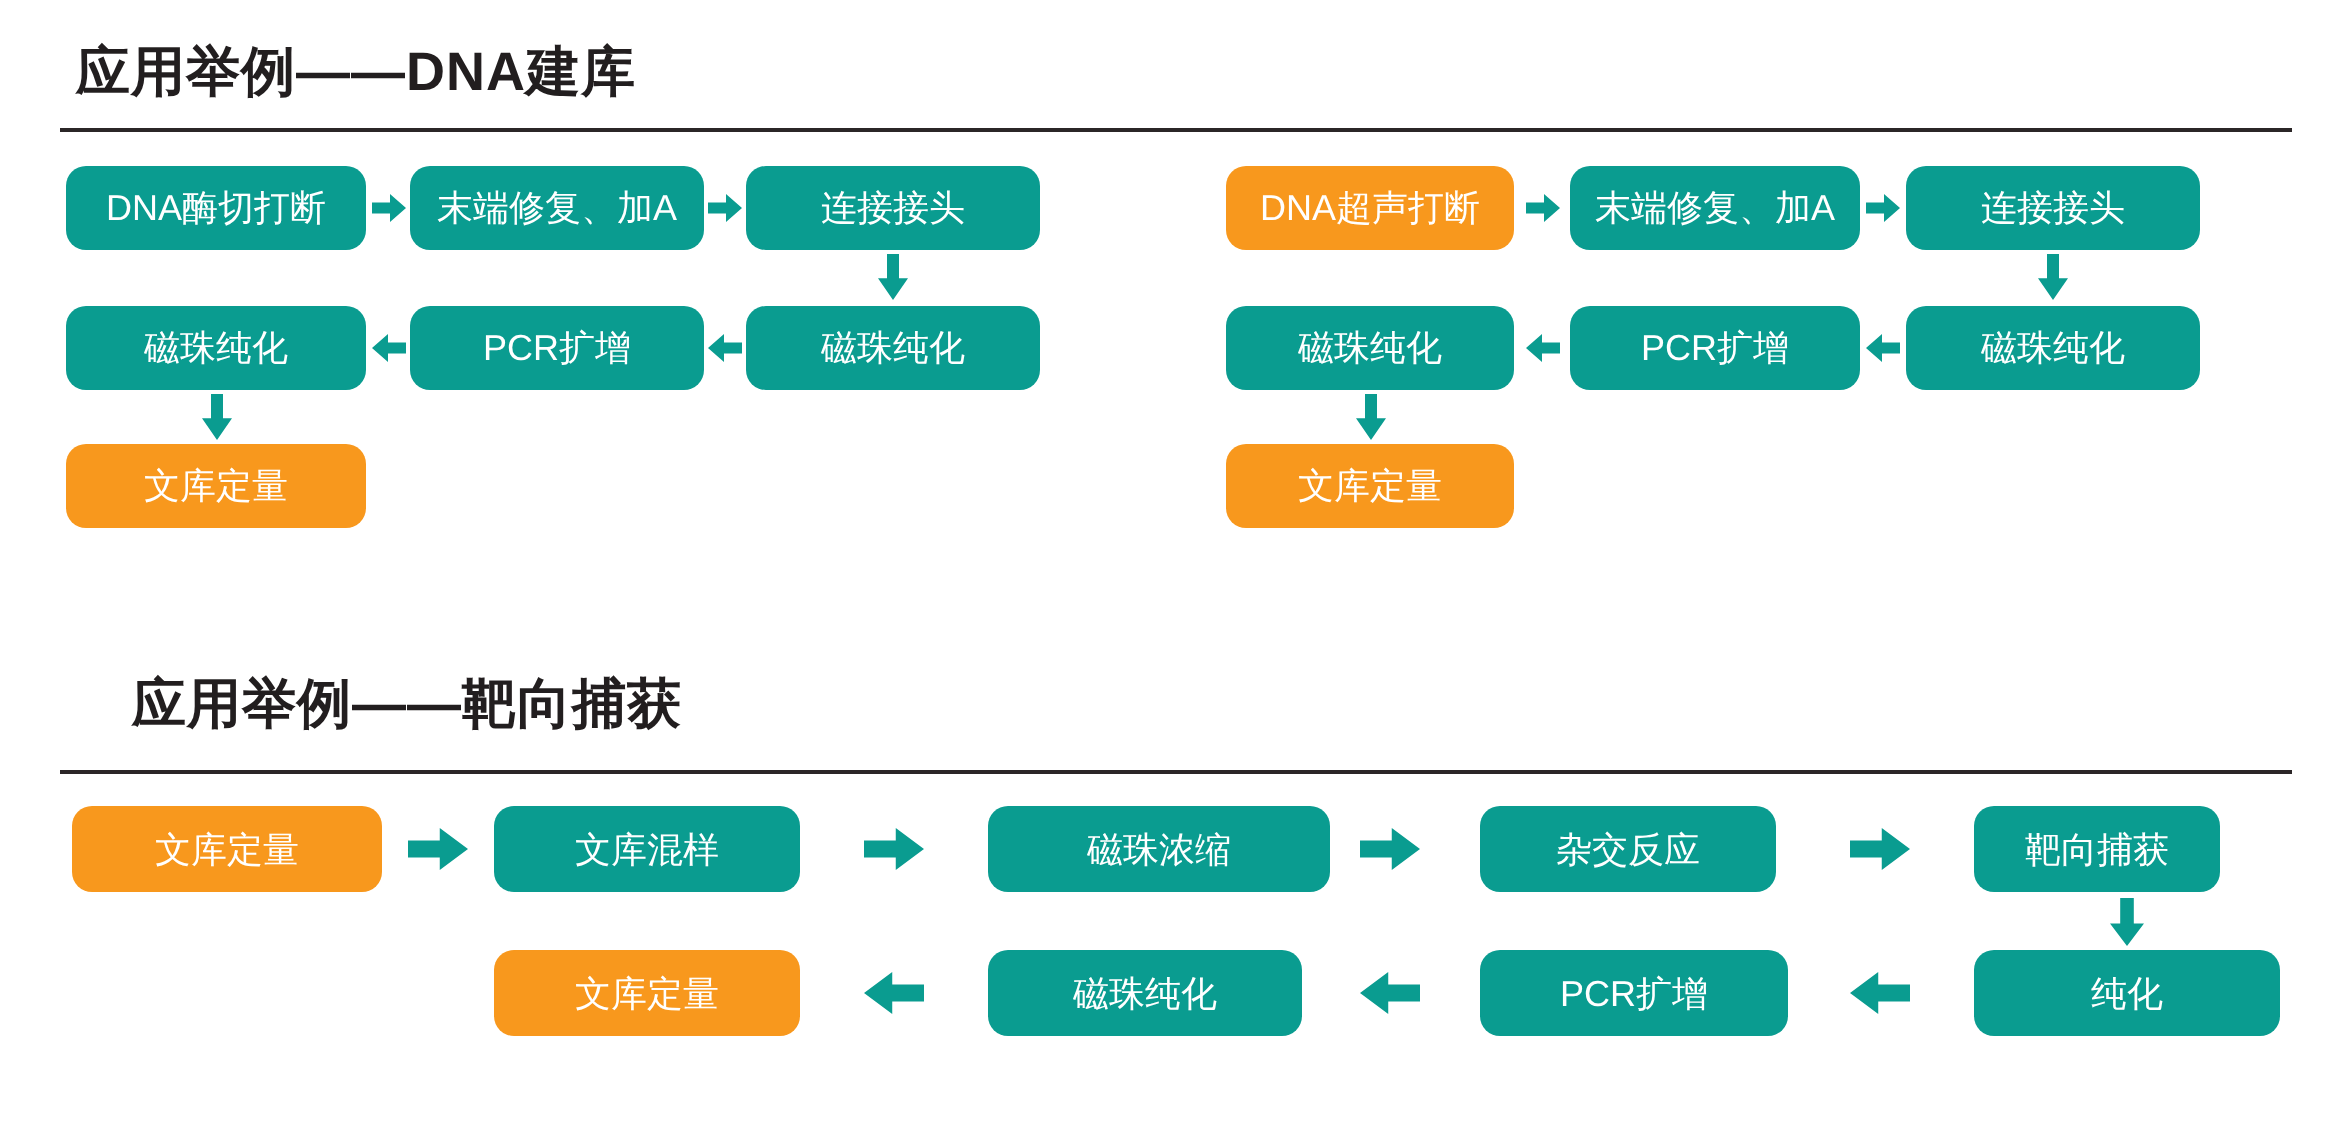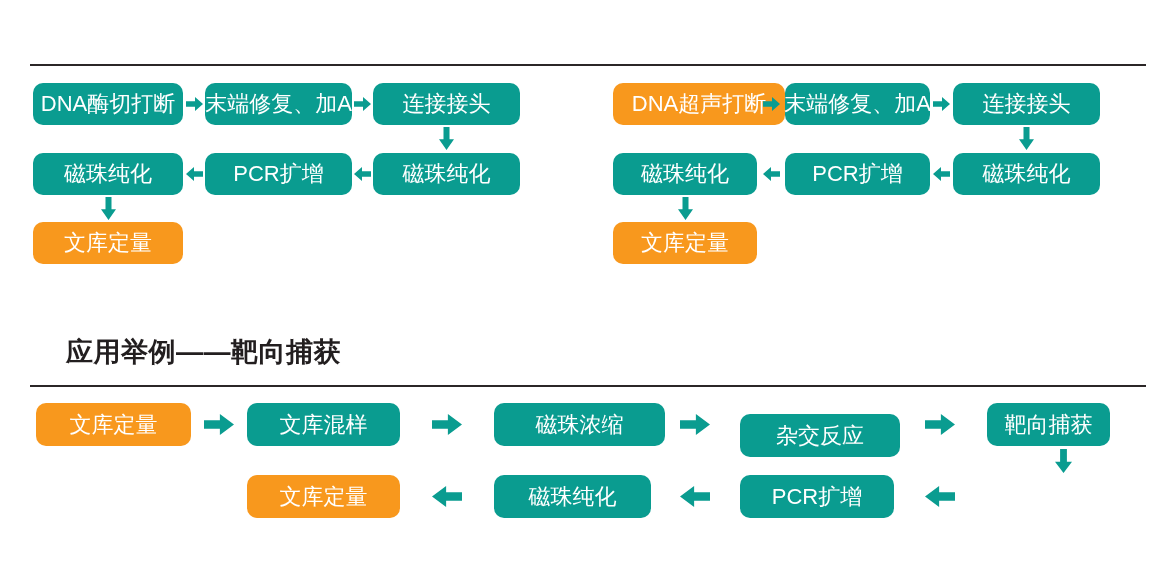--- a/index.html
+++ b/index.html
@@ -31,21 +31,21 @@
     width: 1116px;
     height: 2px;
     background: #2b2627;
   }
   .box {
     position: absolute;
     height: 42px;
     border-radius: 10px;
     background: var(--teal);
     color: #ffffff;
-    font-size: 22px;
+    font-size: 18px;
     line-height: 1;
     display: flex;
     align-items: center;
     justify-content: center;
     white-space: nowrap;
   }
   .box.orange { background: var(--orange); }
   .box.tall { height: 43px; }
   .arrow {
     position: absolute;
@@ -53,20 +53,21 @@
     display: block;
     line-height: 0;
   }
   .arrow svg { display: block; }
 </style>
 </head>
 <body>
 
 <div class="page">
 
+  <div class="section-title" style="left:38px; top:18px;">应用举例——DNA建库</div>
   <div class="rule" style="top:64px;"></div>
 
   <div class="box" style="left:33px; top:83px; width:150px;">DNA酶切打断</div>
   <span class="arrow" style="left:186px; top:97px;">
     <svg width="17" height="14" viewBox="0 0 17 14" preserveAspectRatio="none">
         <path fill="currentColor" d="M0 4.2 H9 V0 L17 7 9 14 V9.8 H0 Z"></path>
       </svg>
   </span>
   <div class="box" style="left:205px; top:83px; width:147px;">末端修复、加A</div>
   <span class="arrow" style="left:354px; top:97px;">
@@ -97,21 +98,21 @@
   <div class="box" style="left:373px; top:153px; width:147px;">磁珠纯化</div>
 
   <span class="arrow" style="left:101px; top:197px;">
     <svg width="15" height="23" viewBox="0 0 14 17" preserveAspectRatio="none">
         <path fill="currentColor" d="M4.2 0 H9.8 V9 H14 L7 17 0 9 H4.2 Z"></path>
       </svg>
   </span>
 
   <div class="box orange" style="left:33px; top:222px; width:150px;">文库定量</div>
 
-  <div class="box orange" style="left:613px; top:83px; width:172px;">DNA超声打断</div>
+  <div class="box orange" style="left:613px; top:83px; width:144px;">DNA超声打断</div>
   <span class="arrow" style="left:763px; top:97px;">
     <svg width="17" height="14" viewBox="0 0 17 14" preserveAspectRatio="none">
         <path fill="currentColor" d="M0 4.2 H9 V0 L17 7 9 14 V9.8 H0 Z"></path>
       </svg>
   </span>
   <div class="box" style="left:785px; top:83px; width:145px;">末端修复、加A</div>
   <span class="arrow" style="left:933px; top:97px;">
     <svg width="17" height="14" viewBox="0 0 17 14" preserveAspectRatio="none">
         <path fill="currentColor" d="M0 4.2 H9 V0 L17 7 9 14 V9.8 H0 Z"></path>
       </svg>
@@ -160,21 +161,21 @@
     <svg width="30" height="21" viewBox="0 0 17 14" preserveAspectRatio="none">
         <path fill="currentColor" d="M0 4.2 H9 V0 L17 7 9 14 V9.8 H0 Z"></path>
       </svg>
   </span>
   <div class="box tall" style="left:494px; top:403px; width:171px;">磁珠浓缩</div>
   <span class="arrow" style="left:680px; top:414px;">
     <svg width="30" height="21" viewBox="0 0 17 14" preserveAspectRatio="none">
         <path fill="currentColor" d="M0 4.2 H9 V0 L17 7 9 14 V9.8 H0 Z"></path>
       </svg>
   </span>
-  <div class="box tall" style="left:740px; top:403px; width:160px;margin-top:11px;">杂交反应</div>
+  <div class="box tall" style="left:740px; top:403px; width:148px;">杂交反应</div>
   <span class="arrow" style="left:925px; top:414px;">
     <svg width="30" height="21" viewBox="0 0 17 14" preserveAspectRatio="none">
         <path fill="currentColor" d="M0 4.2 H9 V0 L17 7 9 14 V9.8 H0 Z"></path>
       </svg>
   </span>
   <div class="box tall" style="left:987px; top:403px; width:123px;">靶向捕获</div>
 
   <span class="arrow" style="left:1055px; top:449px;">
     <svg width="17" height="24" viewBox="0 0 14 17" preserveAspectRatio="none">
         <path fill="currentColor" d="M4.2 0 H9.8 V9 H14 L7 17 0 9 H4.2 Z"></path>
@@ -192,14 +193,15 @@
     <svg width="30" height="21" viewBox="0 0 17 14" preserveAspectRatio="none">
         <path fill="currentColor" d="M17 4.2 H8 V0 L0 7 8 14 V9.8 H17 Z"></path>
       </svg>
   </span>
   <div class="box tall" style="left:740px; top:475px; width:154px;">PCR扩增</div>
   <span class="arrow" style="left:925px; top:486px;">
     <svg width="30" height="21" viewBox="0 0 17 14" preserveAspectRatio="none">
         <path fill="currentColor" d="M17 4.2 H8 V0 L0 7 8 14 V9.8 H17 Z"></path>
       </svg>
   </span>
+  <div class="box tall" style="left:987px; top:475px; width:153px;">纯化</div>
 
 </div>
 
 </body></html>

